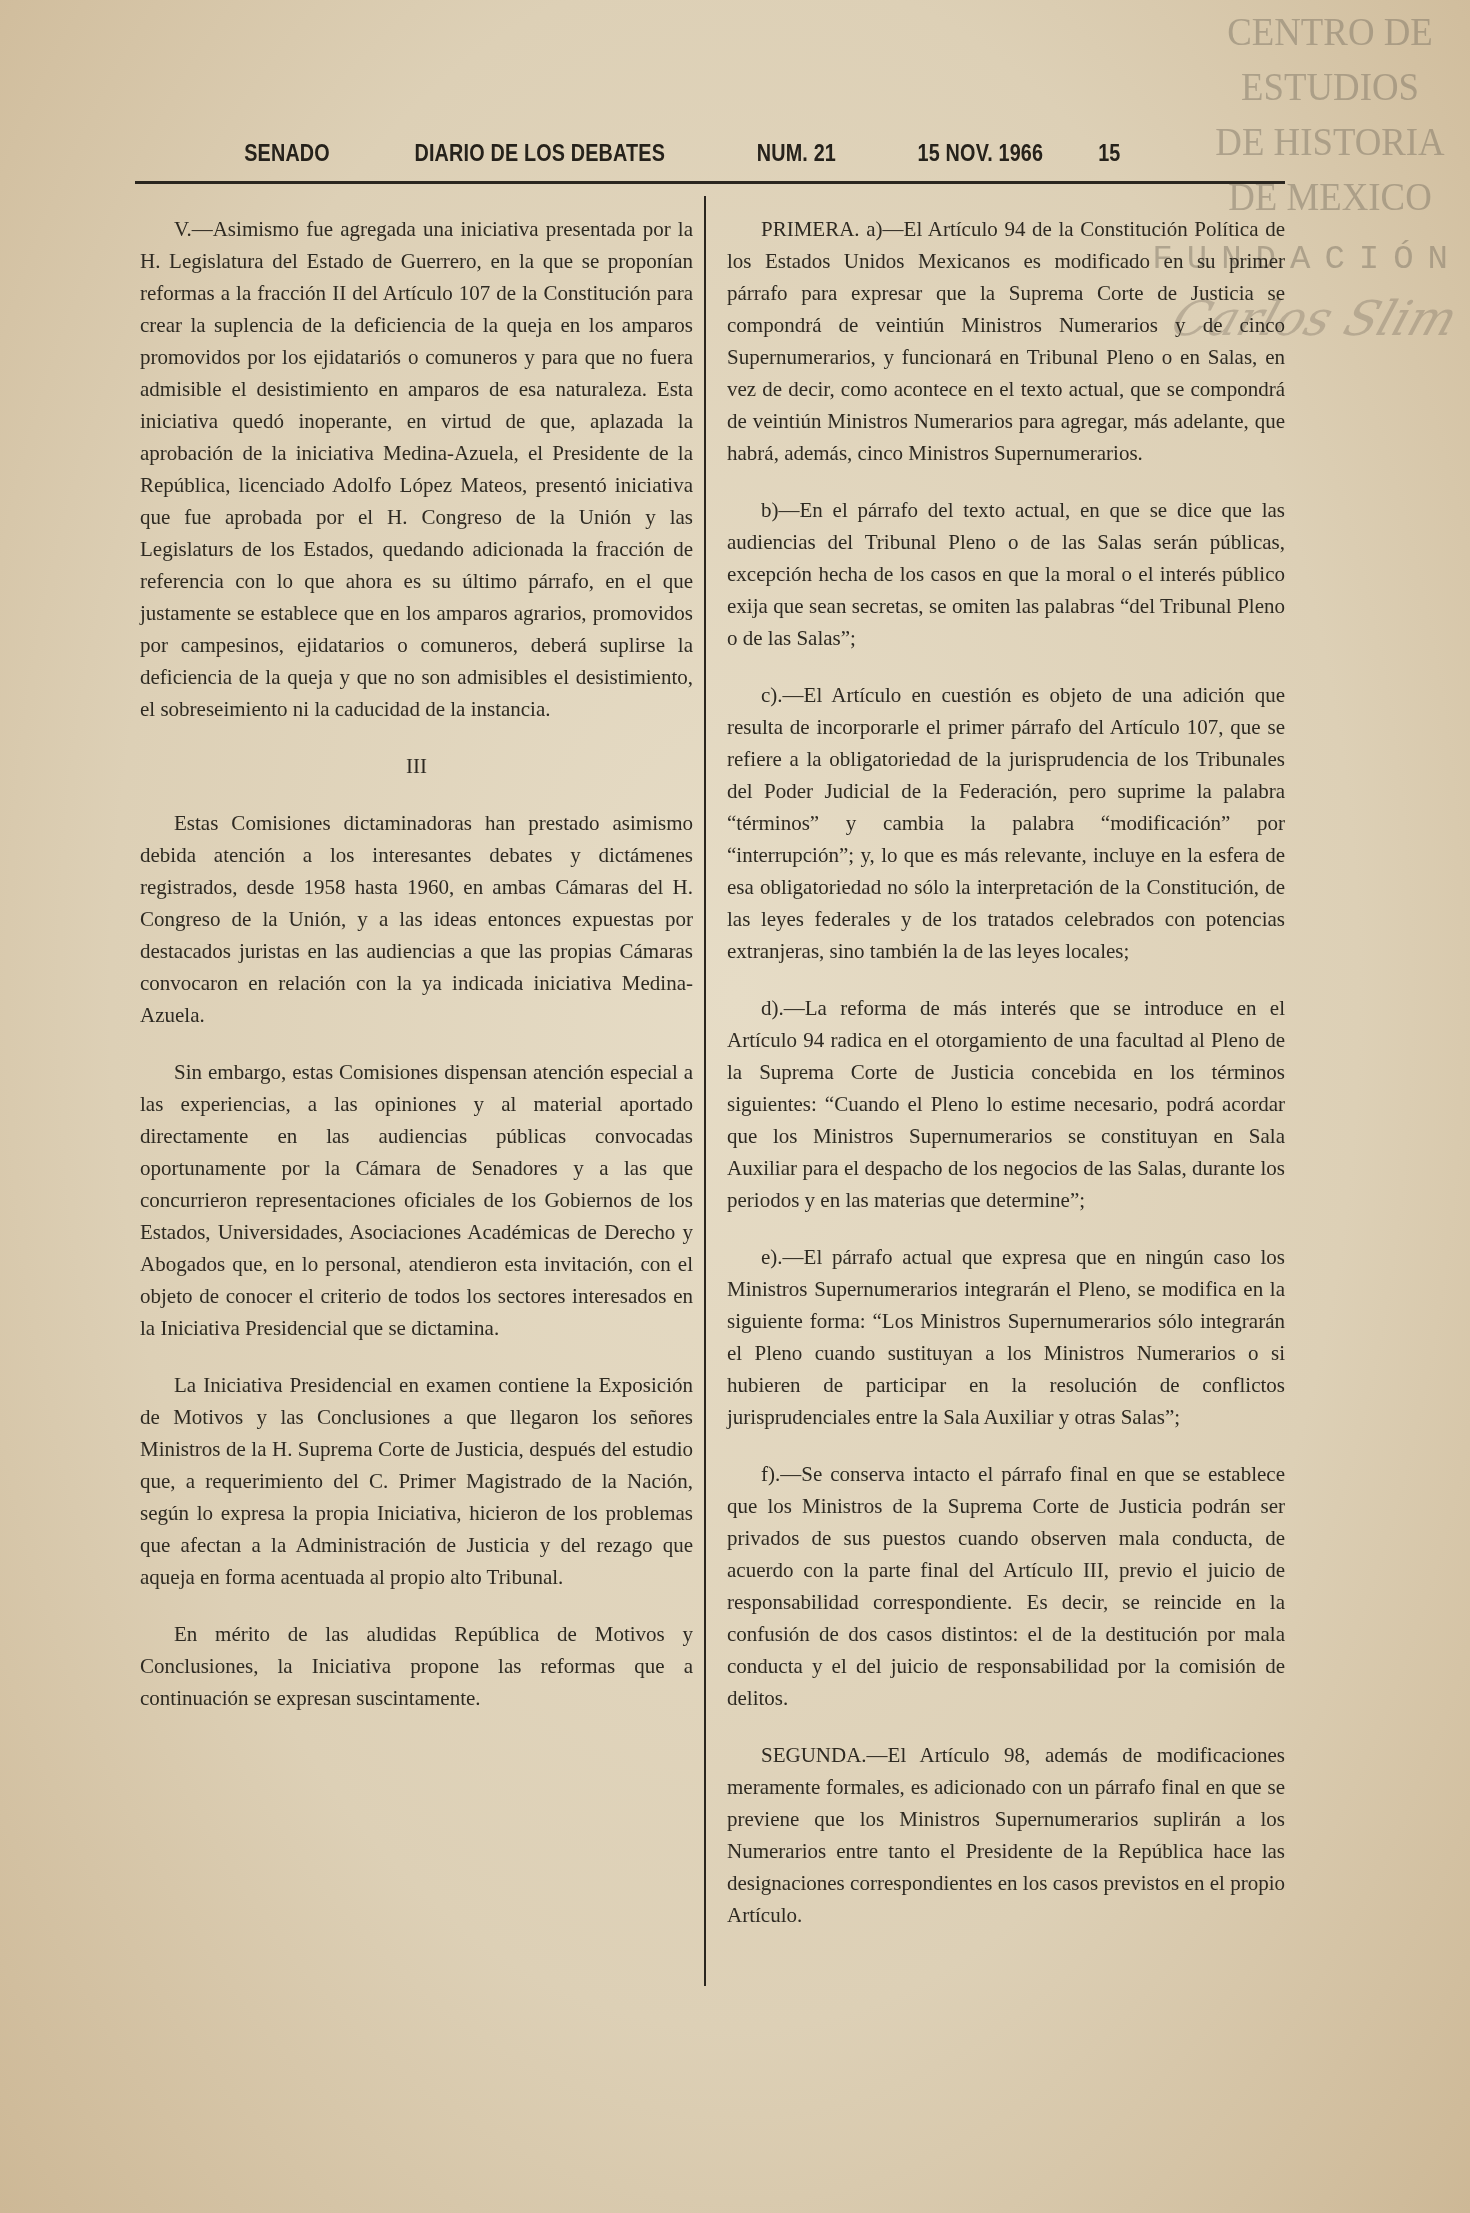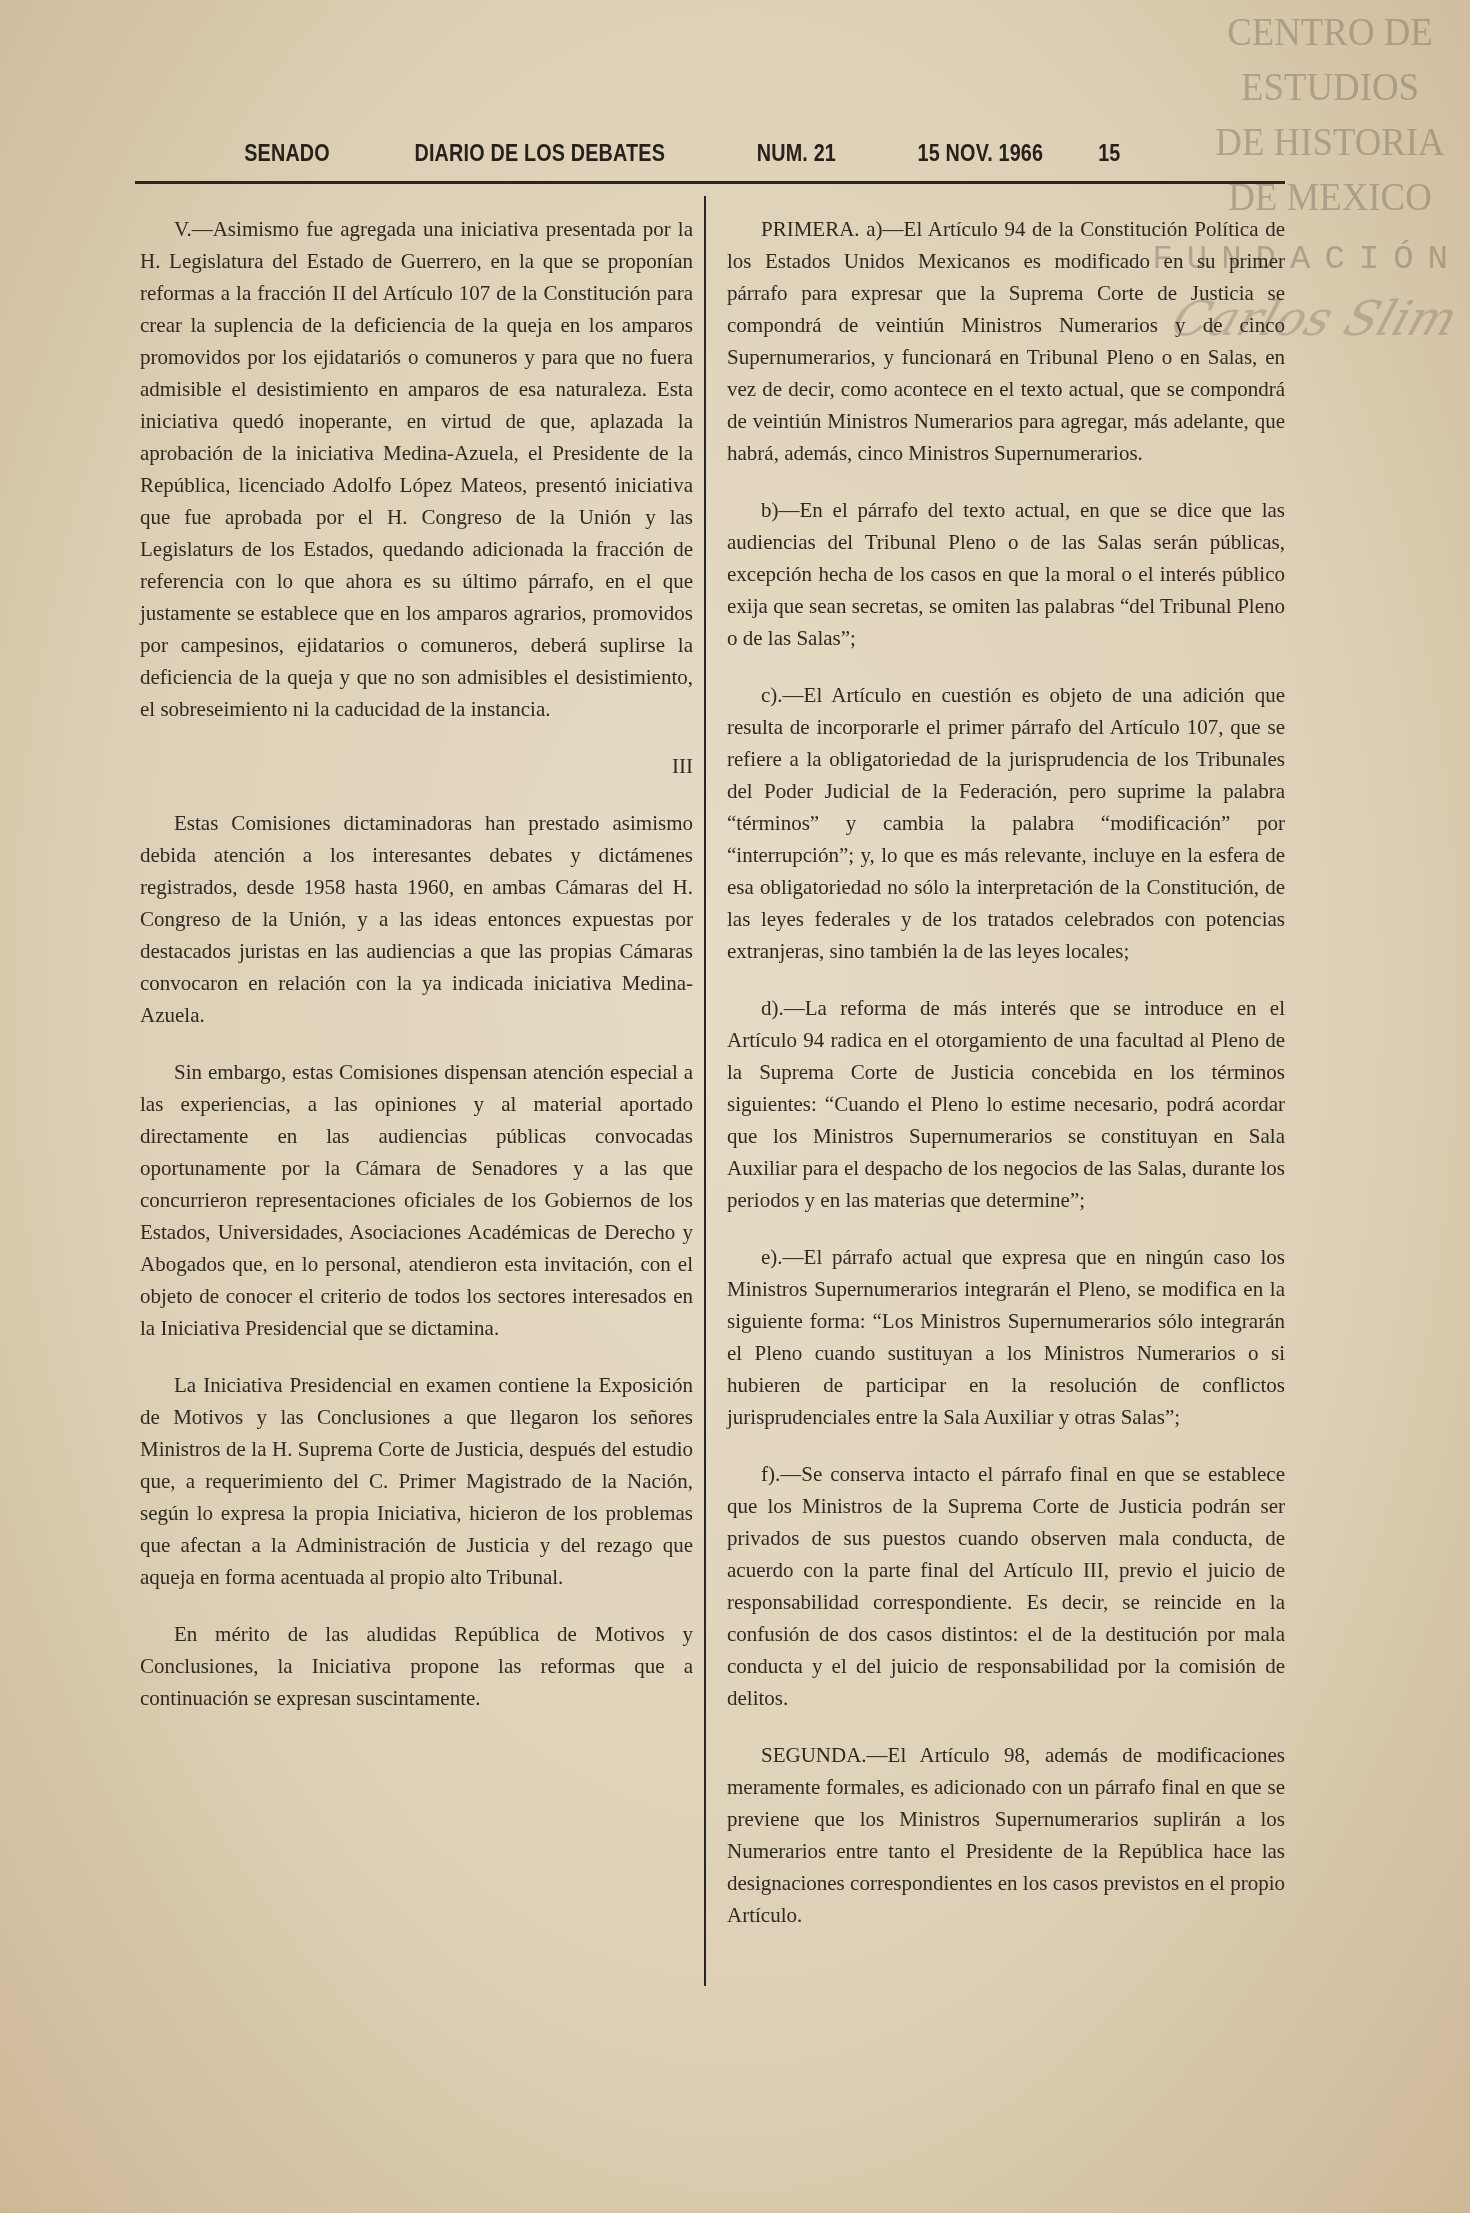--- a/index.html
+++ b/index.html
@@ -31,21 +31,21 @@
     }
     .col {
       position: absolute; top: 213px;
       font-size: 21px; line-height: 32px; text-align: justify;
       hyphens: manual;
     }
     .col-left { left: 140px; width: 553px; }
     .col-right { left: 727px; width: 558px; }
     .col p { margin: 0 0 25px 0; text-indent: 34px; }
     .col .roman {
-      text-align: right; text-indent: 0; margin: 10px 0 25px 0;
+      text-align: center; text-indent: 0; margin: 10px 0 25px 0;
       font-size: 21px;
     }
     .watermark {
       position: absolute; right: 10px; top: 4px; width: 260px;
       text-align: center; color: rgba(120,110,95,0.45);
       font-family: "Liberation Serif", "DejaVu Serif", serif;
       font-size: 40px; line-height: 55px; transform: scaleX(0.92);
     }
     .wm-line { display: block; white-space: nowrap; }
     .wm-fundacion {

